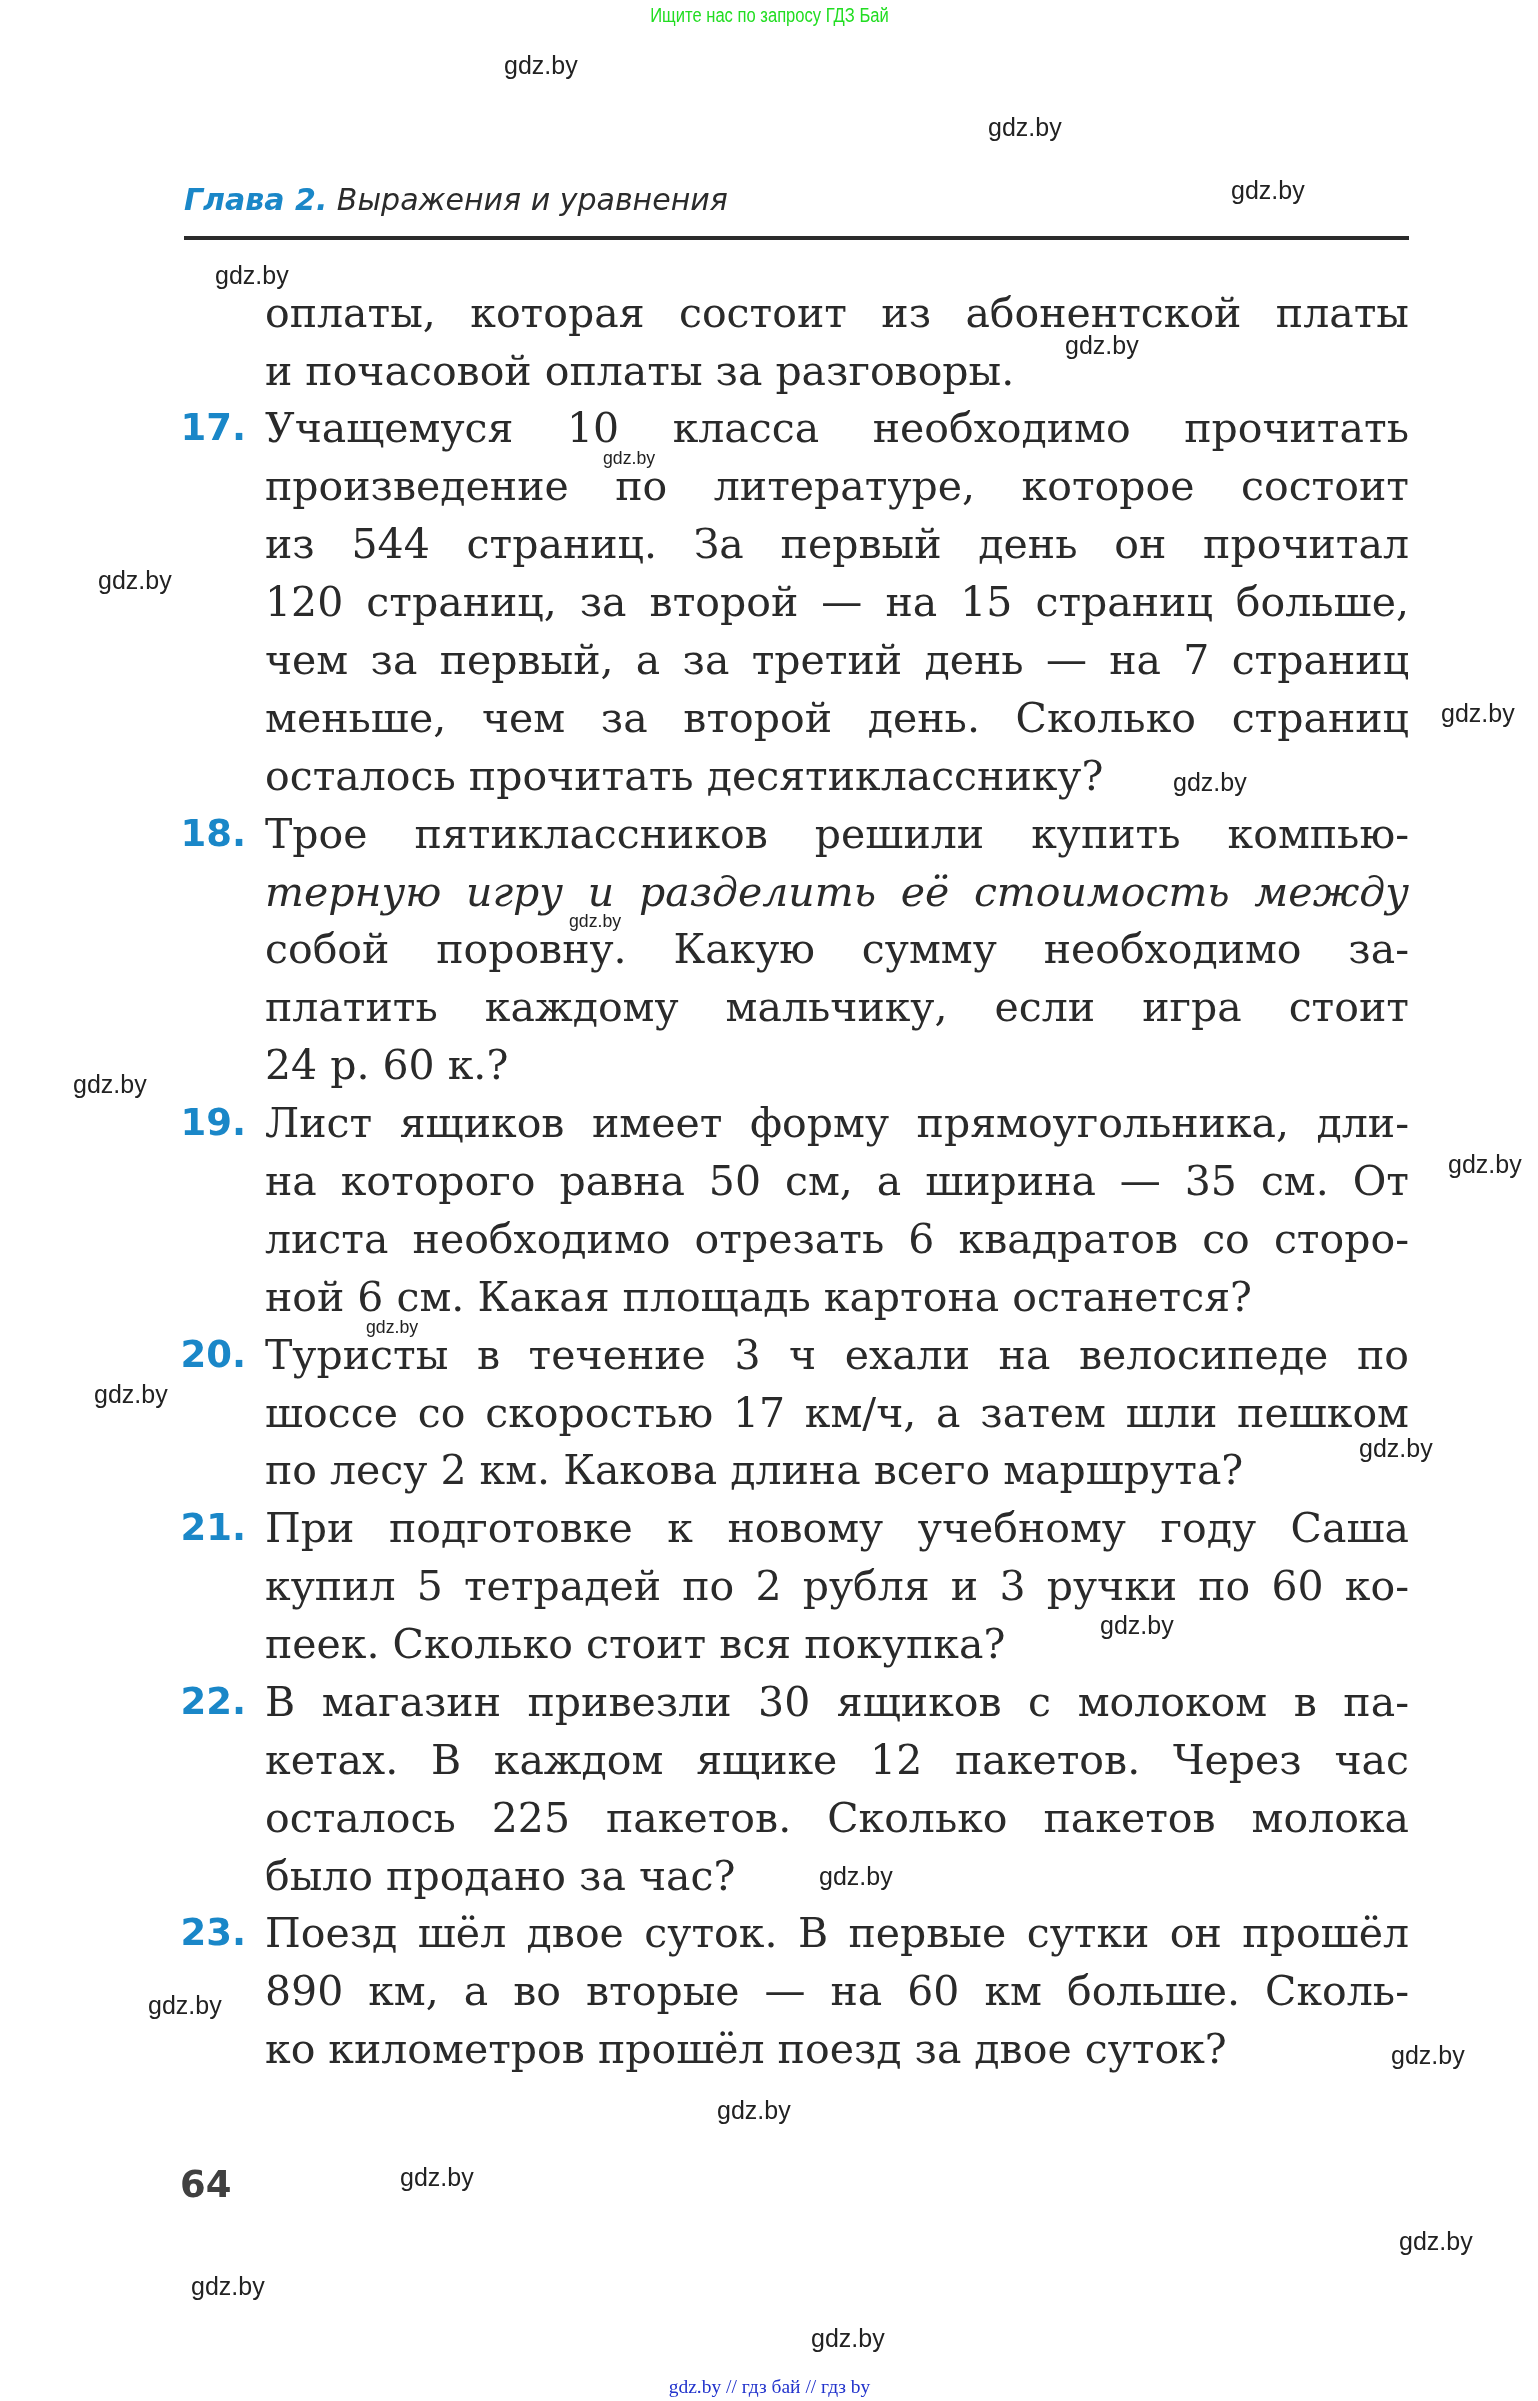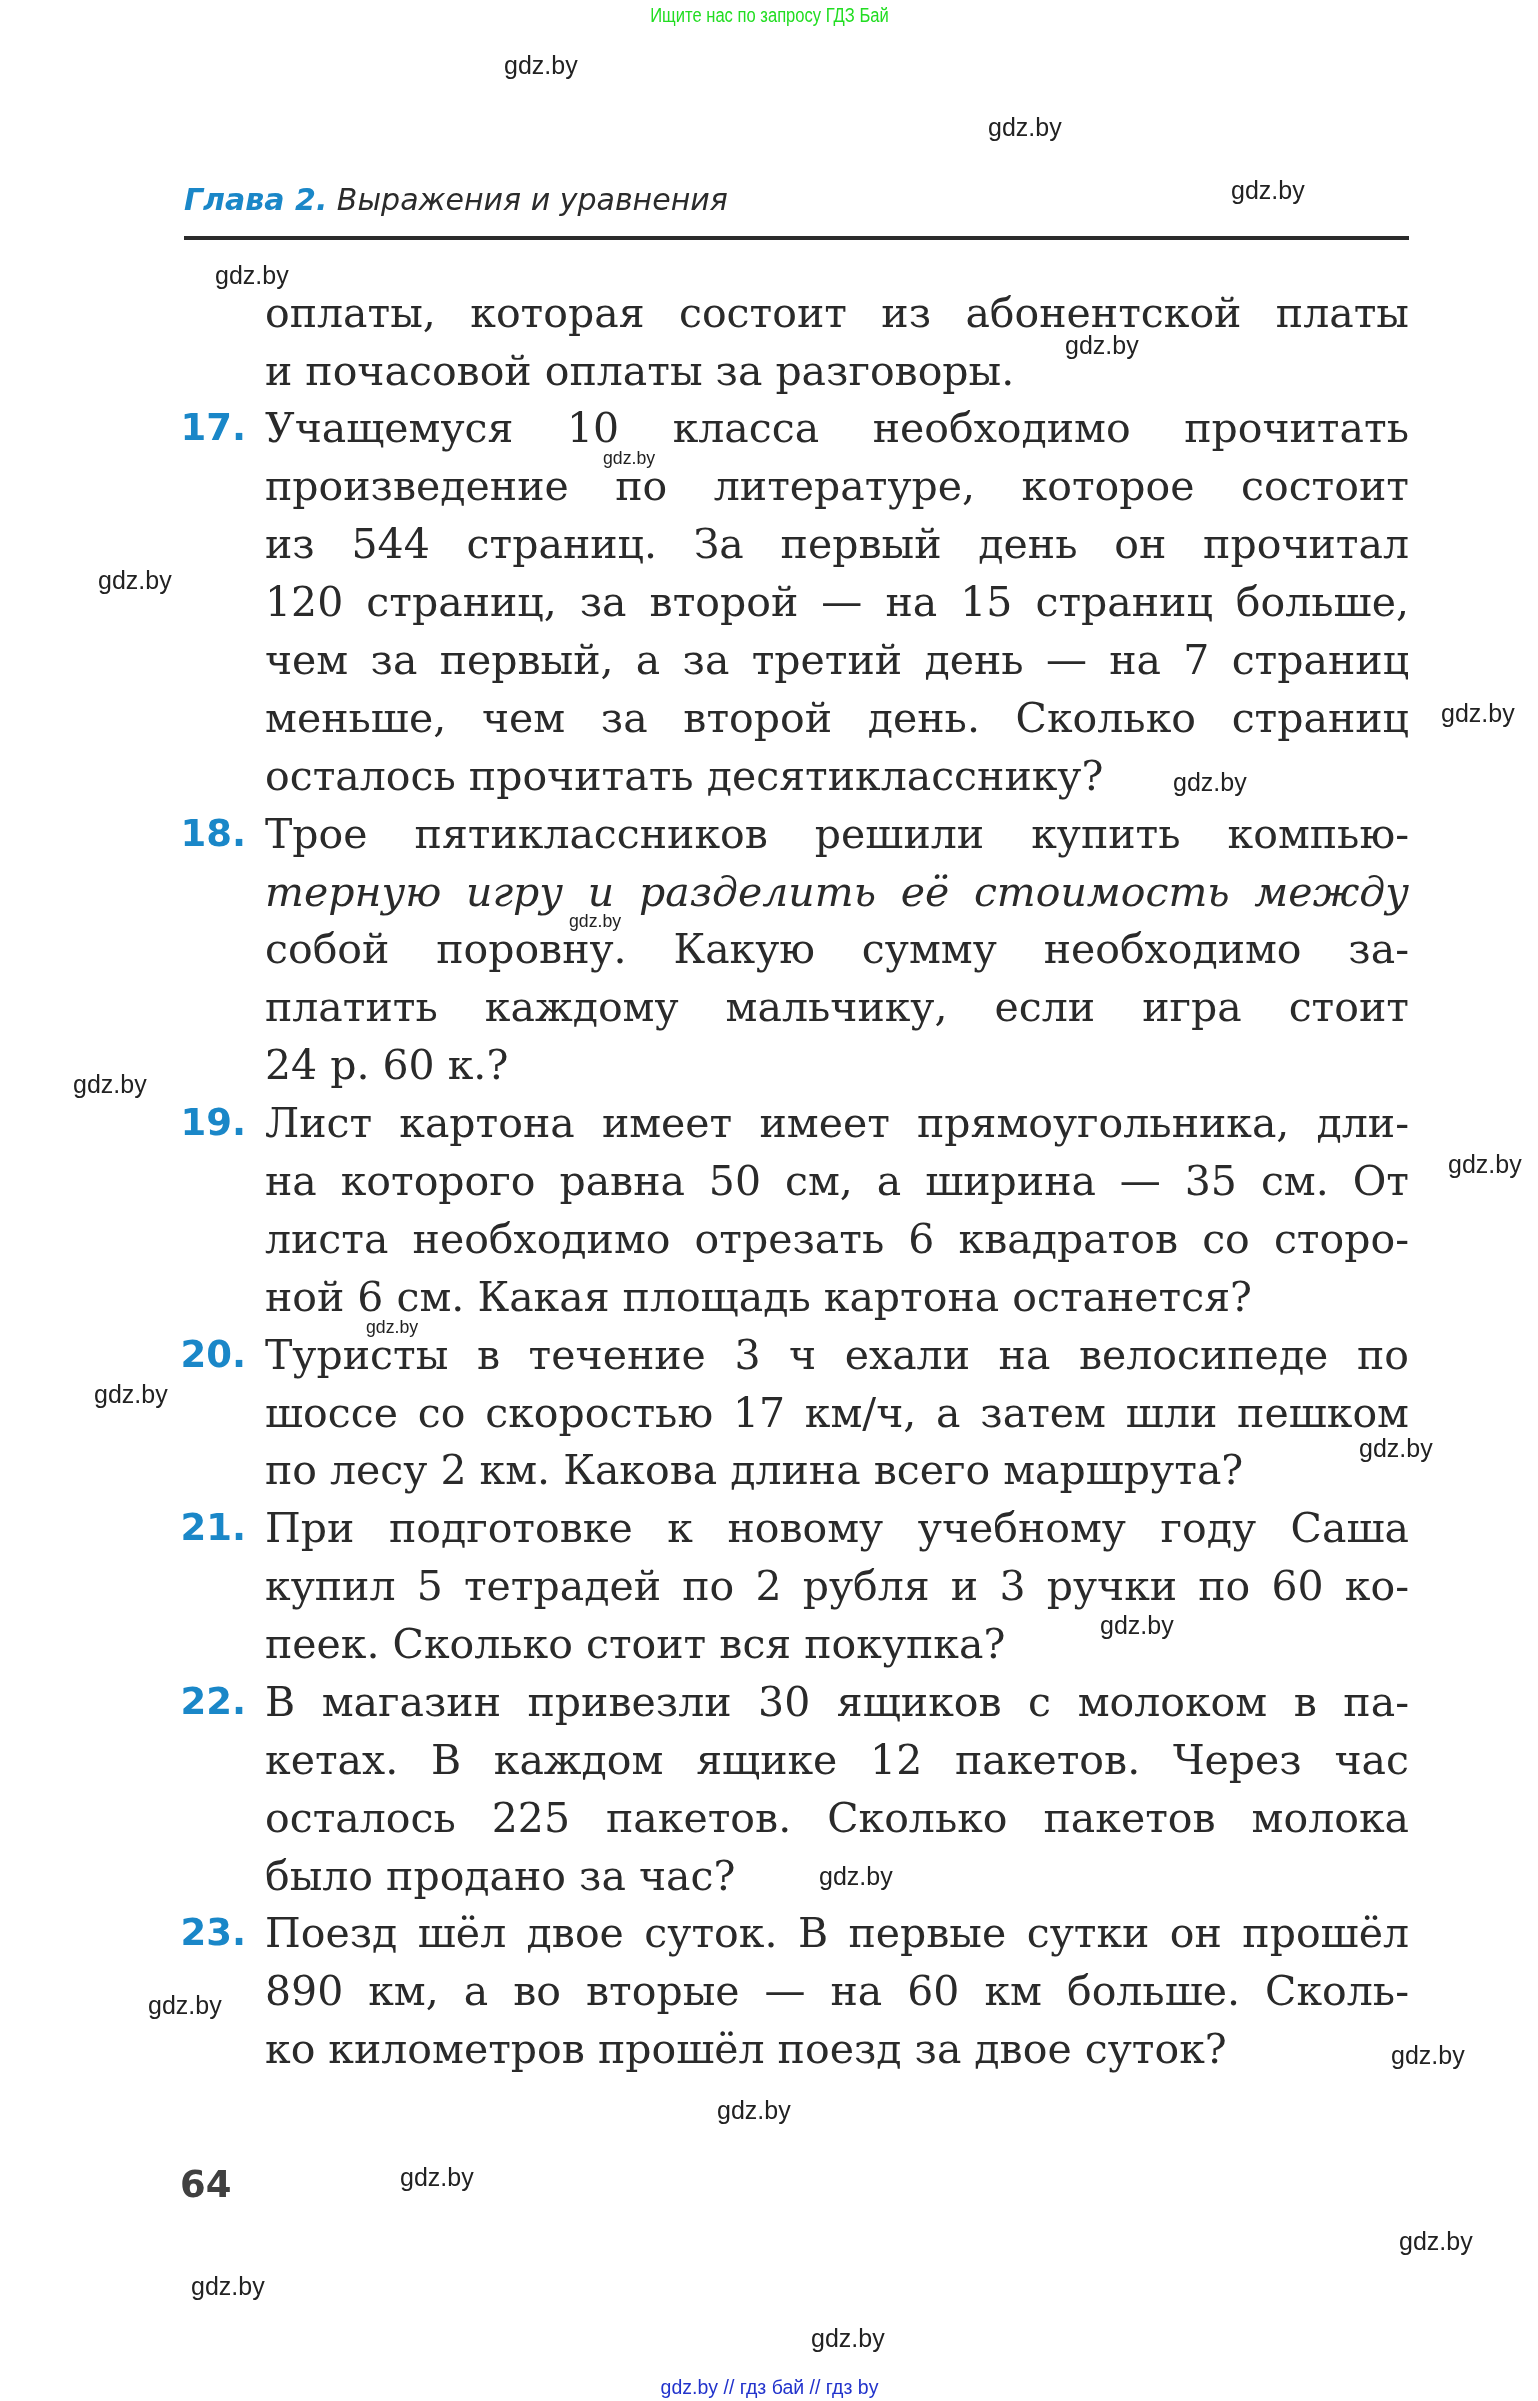--- a/index.html
+++ b/index.html
@@ -9,21 +9,21 @@
   .wm { position:absolute; font-family:"Liberation Sans", sans-serif; font-size:25px; color:#222; white-space:nowrap; }
   .wm.small { font-size:17.7px; }
   .header { position:absolute; left:184px; top:182px; font-family:"DejaVu Sans", sans-serif; font-style:italic; font-size:30px; color:#2b2b2b; }
   .header .chap { color:#1a87c8; font-weight:bold;margin-top:36px; }
   .rule { position:absolute; left:184px; top:236px; width:1225px; height:3.5px; background:#2b2b2b; }
   .line { position:absolute; left:265px; width:1144px; height:58px; font-family:"DejaVu Serif", serif; font-size:41px; color:#2a2a2a;
     text-align:justify; text-align-last:justify; white-space:nowrap; line-height:58px; }
   .line.last { text-align-last:left; }
   .num { position:absolute; left:168px; width:78px; text-align:right; font-family:"DejaVu Sans", sans-serif; font-weight:bold; font-size:37px; color:#1a87c8; line-height:58px; }
   .pagenum { position:absolute; left:180px; top:2163px; font-family:"DejaVu Sans", sans-serif; font-weight:bold; font-size:37px; color:#404040; }
-  .footer { position:absolute; top:2376px; left:0; width:1539px; text-align:center; font-family:Liberation Sans, sans-serif; font-size:19.5px; color:#2233cc; }
+  .footer { position:absolute; top:2376px; left:0; width:1539px; text-align:center; font-family:Liberation Serif, serif; font-size:19.5px; color:#2233cc; }
 </style>
 </head>
 <body>
 
 <div class="banner">Ищите нас по запросу ГДЗ Бай</div>
 
 <div class="header">
   <span class="chap">Глава 2.</span>
   <span>Выражения и уравнения</span>
 </div>
@@ -40,21 +40,21 @@
     <div class="line" style="top: 631px;">чем за первый, а за третий день — на 7 страниц</div>
     <div class="line" style="top: 689px;">меньше, чем за второй день. Сколько страниц</div>
     <div class="line last" style="top: 747px;">осталось прочитать десятикласснику?</div>
     <div class="num" style="top: 805px;">18.</div>
     <div class="line" style="top: 805px;">Трое пятиклассников решили купить компью-</div>
     <div class="line" style="top: 863px; font-style: italic;">терную игру и разделить её стоимость между</div>
     <div class="line" style="top: 920px;">собой поровну. Какую сумму необходимо за-</div>
     <div class="line" style="top: 978px;">платить каждому мальчику, если игра стоит</div>
     <div class="line last" style="top: 1036px;">24 р. 60 к.?</div>
     <div class="num" style="top: 1094px;">19.</div>
-    <div class="line" style="top: 1094px;">Лист картона имеет имеет прямоугольника, дли-</div>
+    <div class="line" style="top: 1094px;">Лист ящиков имеет форму прямоугольника, дли-</div>
     <div class="line" style="top: 1152px;">на которого равна 50 см, а ширина — 35 см. От</div>
     <div class="line" style="top: 1210px;">листа необходимо отрезать 6 квадратов со сторо-</div>
     <div class="line last" style="top: 1268px;">ной 6 см. Какая площадь картона останется?</div>
     <div class="num" style="top: 1326px;">20.</div>
     <div class="line" style="top: 1326px;">Туристы в течение 3 ч ехали на велосипеде по</div>
     <div class="line" style="top: 1384px;">шоссе со скоростью 17 км/ч, а затем шли пешком</div>
     <div class="line last" style="top: 1441px;">по лесу 2 км. Какова длина всего маршрута?</div>
     <div class="num" style="top: 1499px;">21.</div>
     <div class="line" style="top: 1499px;">При подготовке к новому учебному году Саша</div>
     <div class="line" style="top: 1557px;">купил 5 тетрадей по 2 рубля и 3 ручки по 60 ко-</div>

